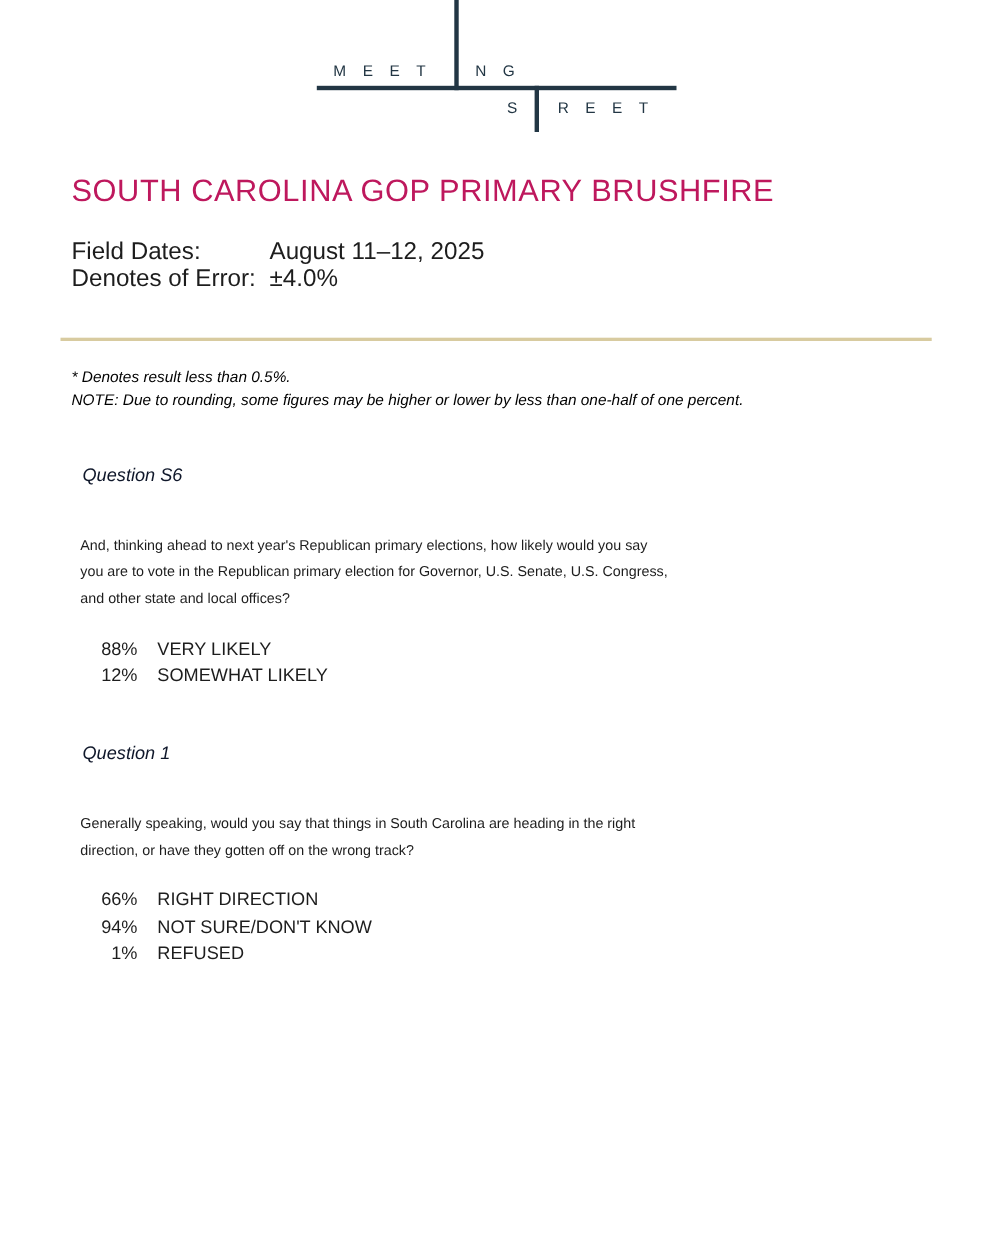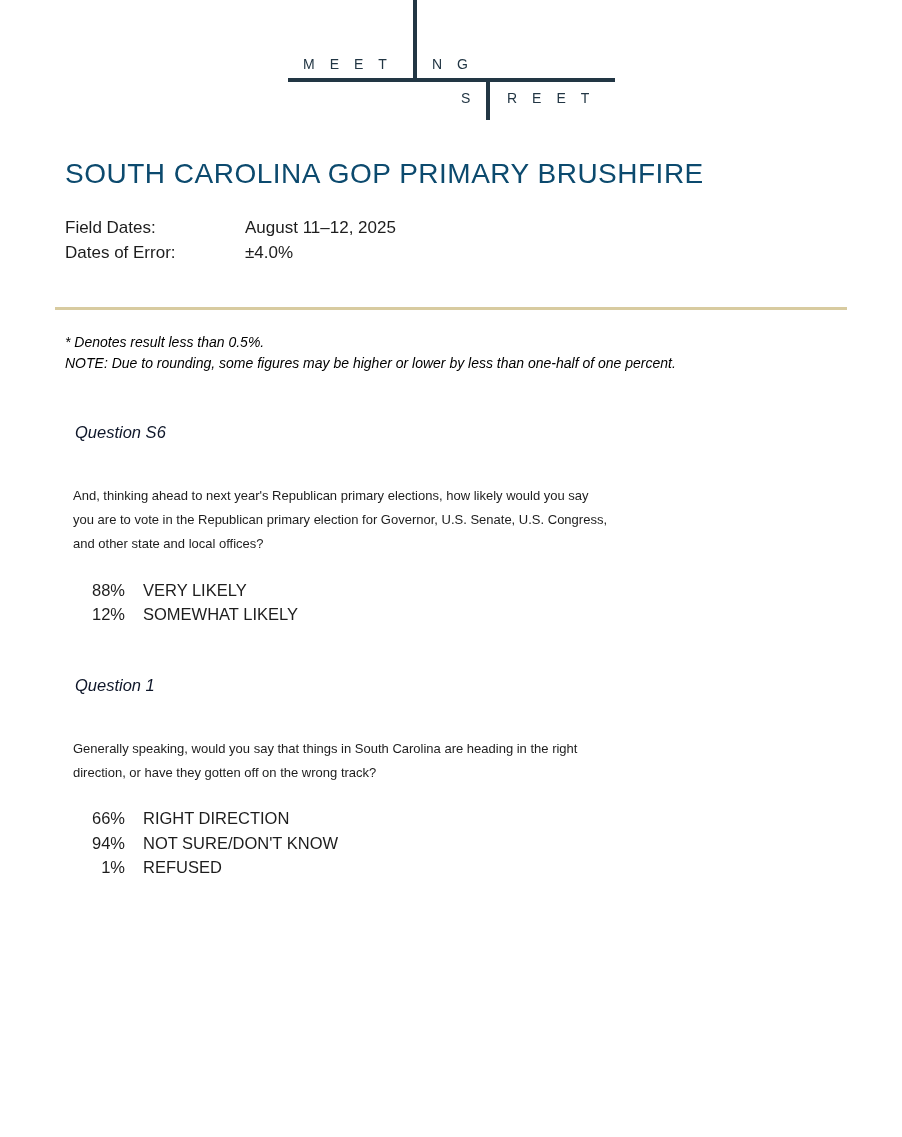--- a/index.html
+++ b/index.html
@@ -34,26 +34,26 @@
   .logo .w-s    { left: 461px; top: 90px; }
   .logo .w-reet { left: 507px; top: 90px; }
 
   
   .title {
     position: absolute;
     left: 65px; top: 158px;
     font-size: 28px;
     font-weight: 400;
     letter-spacing: 0.5px;
-    color: #0c4a6e;
+    color: #be185d;
     white-space: nowrap;
   }
 
   
-  .meta { position: absolute; left: 65px; top: 216px; font-size: 17px; line-height: 24.5px; }
+  .meta { position: absolute; left: 65px; top: 216px; font-size: 22px; line-height: 24.5px; }
   .meta-row { display: flex; }
   .meta-label { width: 180px; }
   .meta-value { }
 
   
   .divider {
     position: absolute;
     left: 55px; top: 307px;
     width: 792px; height: 3px;
     background: #d8cba0;
@@ -109,21 +109,21 @@
   </header>
 
   <h1 class="title">SOUTH CAROLINA GOP PRIMARY BRUSHFIRE</h1>
 
   <div class="meta">
     <div class="meta-row">
       <span class="meta-label">Field Dates:</span>
       <span class="meta-value">August 11–12, 2025</span>
     </div>
     <div class="meta-row">
-      <span class="meta-label">Dates of Error:</span>
+      <span class="meta-label">Denotes of Error:</span>
       <span class="meta-value">±4.0%</span>
     </div>
   </div>
 
   <div class="divider"></div>
 
   <div class="notes">
     <p>* Denotes result less than 0.5%.</p>
     <p>NOTE: Due to rounding, some figures may be higher or lower by less than one-half of one percent.</p>
   </div>

